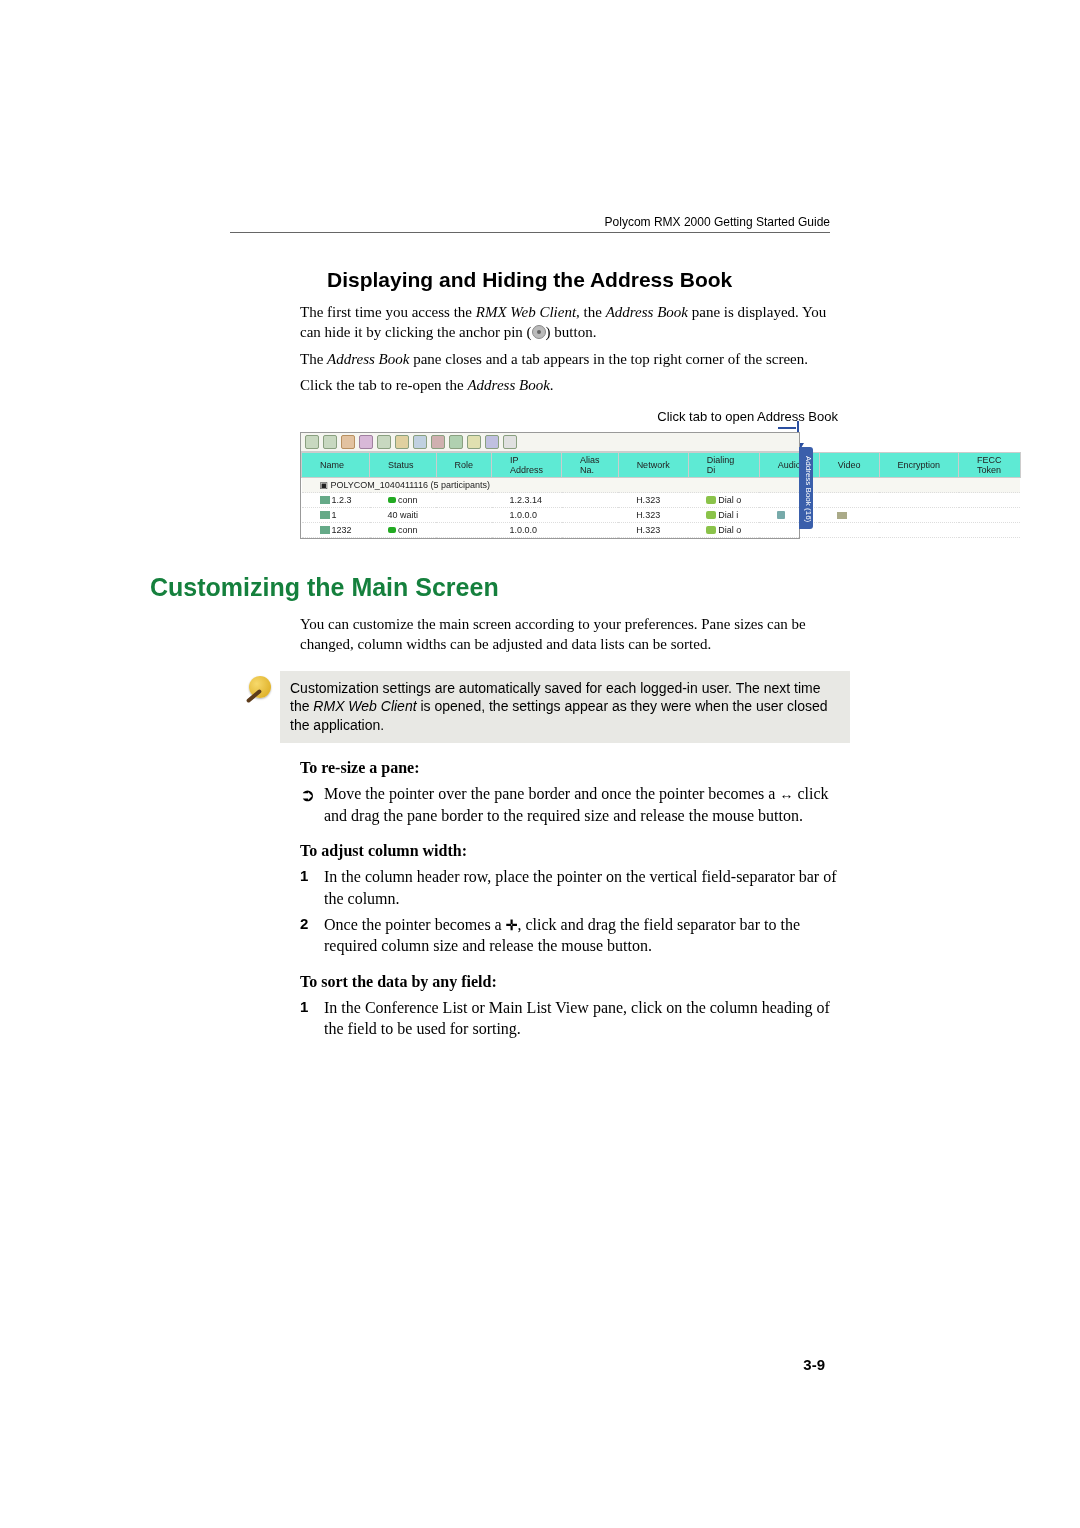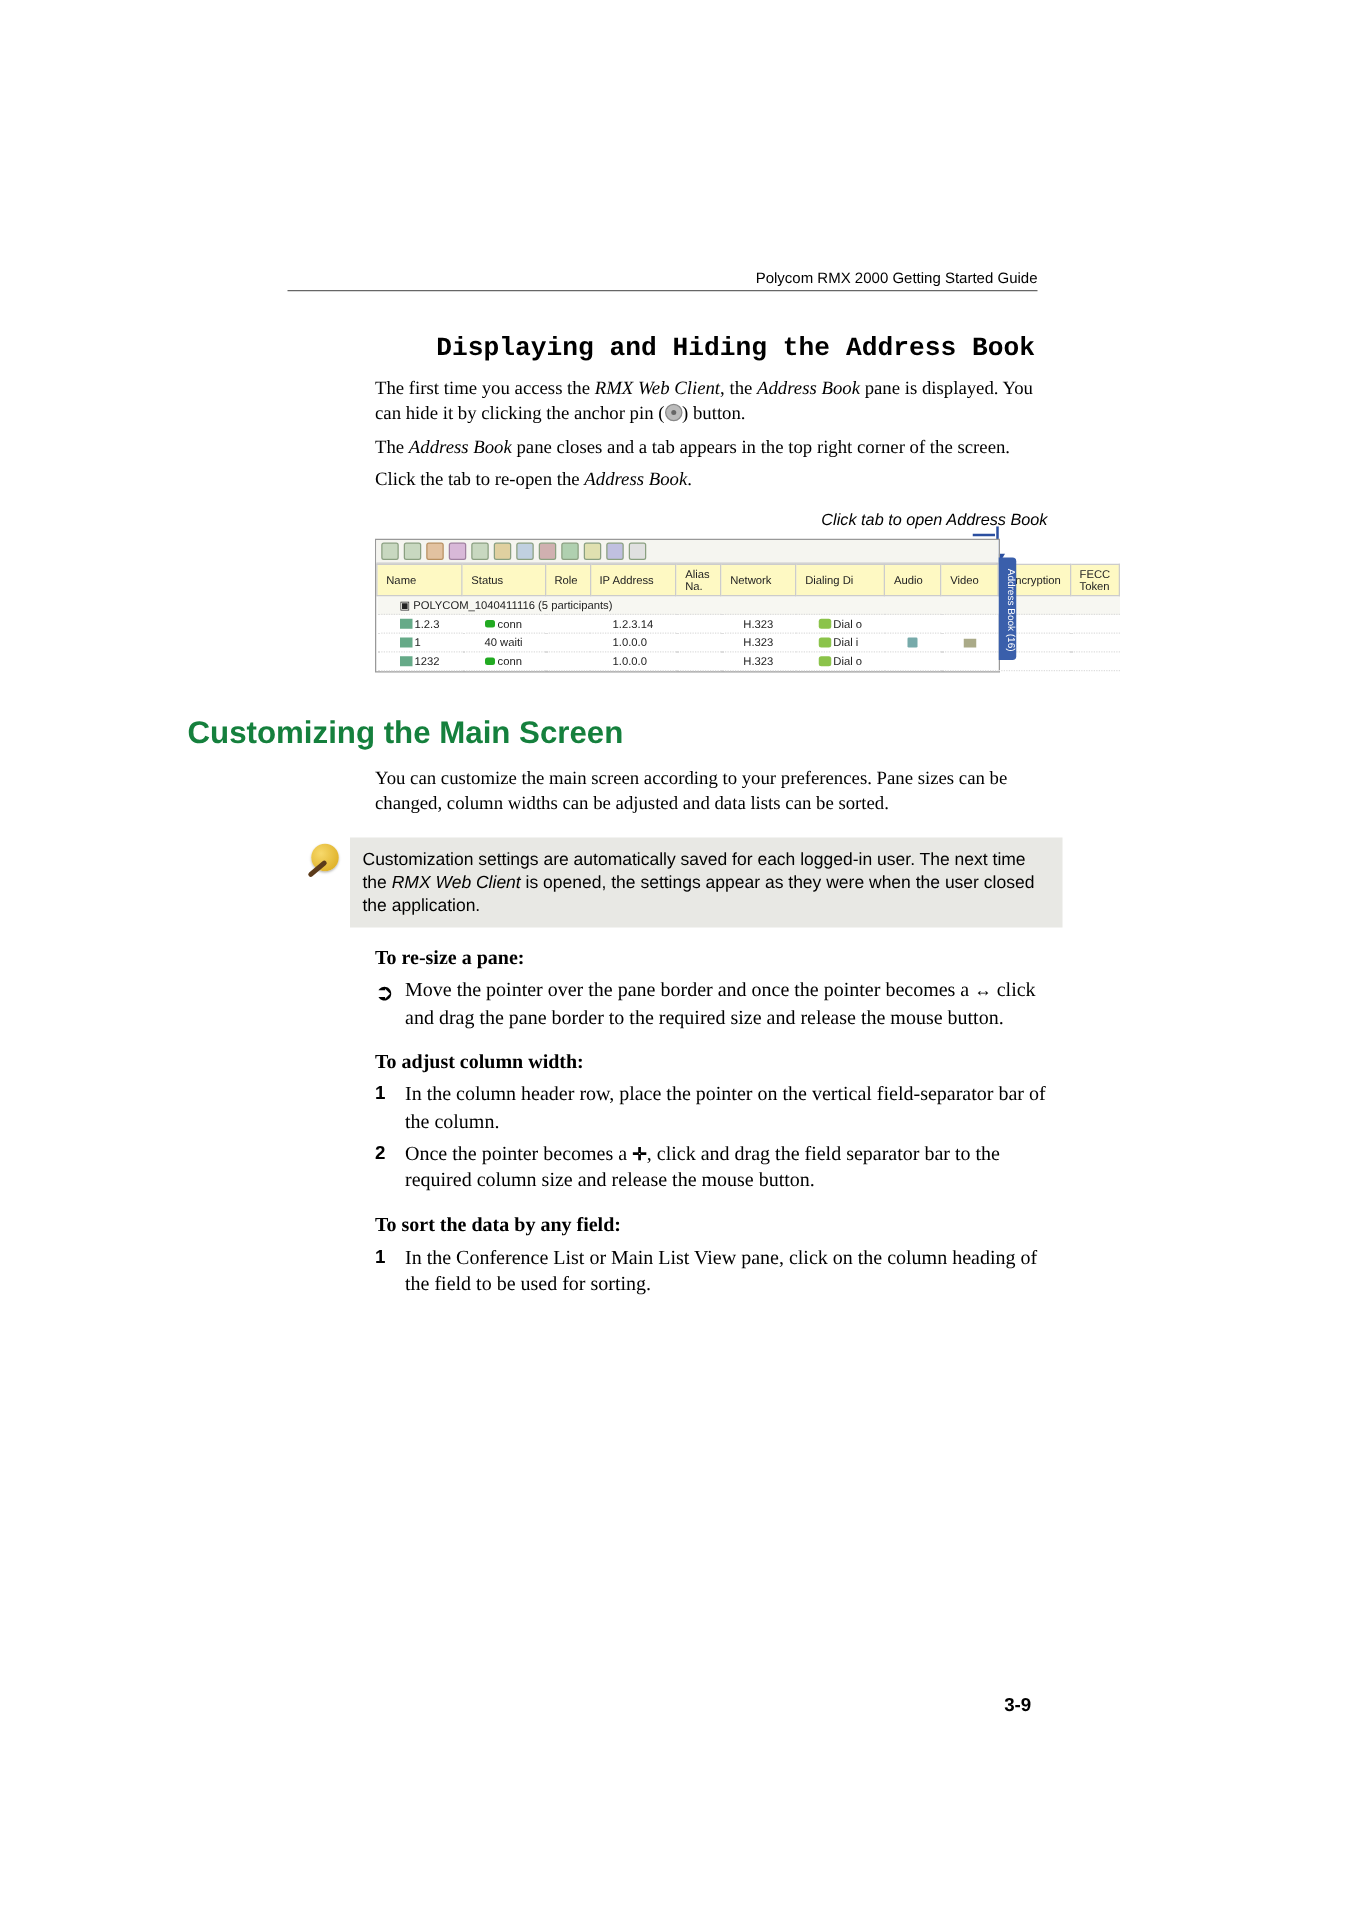--- a/index.html
+++ b/index.html
@@ -26,27 +26,26 @@
     font-size: 12px;
   }
   .header-rule {
     position: absolute;
     top: 232px;
     left: 230px;
     right: 250px;
     border-top: 1px solid #666;
   }
   .h2-first {
-    font-family: Liberation Mono, monospace;
+    font-family: Liberation Sans, sans-serif;
     font-weight: bold;
     font-size: 21px;
     margin-top: 68px;
     margin-left: 97px;
     margin-bottom: 10px;
-    text-align: center;
   }
   .h2 {
     font-family: Arial, Helvetica, sans-serif;
     font-weight: bold;
     font-size: 25px;
     color: #15803d;
     margin-top: 34px;
     margin-bottom: 12px;
     margin-left: -80px;
   }
@@ -64,21 +63,20 @@
     background: #bbb;
     vertical-align: -2px;
     border: 1px solid #888;
     position: relative;
   }
   .pin-icon::after {
     content:""; position:absolute; left:4px; top:4px; width:4px;height:4px;border-radius:50%;background:#666;
   }
   .callout-label {
     text-align: right;
-    font-style: italic;
     font-size: 13px;
     margin-top: 14px;
     margin-right: 12px;
     font-family: Arial, sans-serif;
   }
   .arrow-svg { position:absolute; }
 
   
   .shot {
     position: relative;
@@ -114,22 +112,22 @@
   .tb-icon:nth-child(5){background:#c8d8c0;}
   .tb-icon:nth-child(6){background:#e0d0a0;}
   .tb-icon:nth-child(7){background:#c0d0e0;}
   .tb-icon:nth-child(8){background:#d0b0b0;}
   .tb-icon:nth-child(9){background:#b0d0b0;}
   .tb-icon:nth-child(10){background:#e0e0b0;}
   .tb-icon:nth-child(11){background:#c0c0e0;}
   .tb-icon:nth-child(12){background:#e0e0e0;}
   table.shot-table { width:100%; border-collapse:collapse; }
   table.shot-table th {
-    background:#fef9c3; border:1px solid #ccc; font-weight:normal;
-    padding:2px 7px; text-align:left; font-size:9px;
+    background:#5eead4; border:1px solid #ccc; font-weight:normal;
+    padding:2px 18px; text-align:left; font-size:9px;
   }
   table.shot-table td {
     border-bottom:1px dotted #ddd; padding:2px 18px; font-size:9px;
     white-space:nowrap;
   }
   .grp-row td { background:#f7f7f2; font-size:9px; }
   .row-icon {
     display:inline-block;width:10px;height:8px;background:#6a8;vertical-align:-1px;margin-right:2px;
   }
   .green-dot {display:inline-block;width:8px;height:6px;border-radius:2px;background:#2a2;vertical-align:0;}

